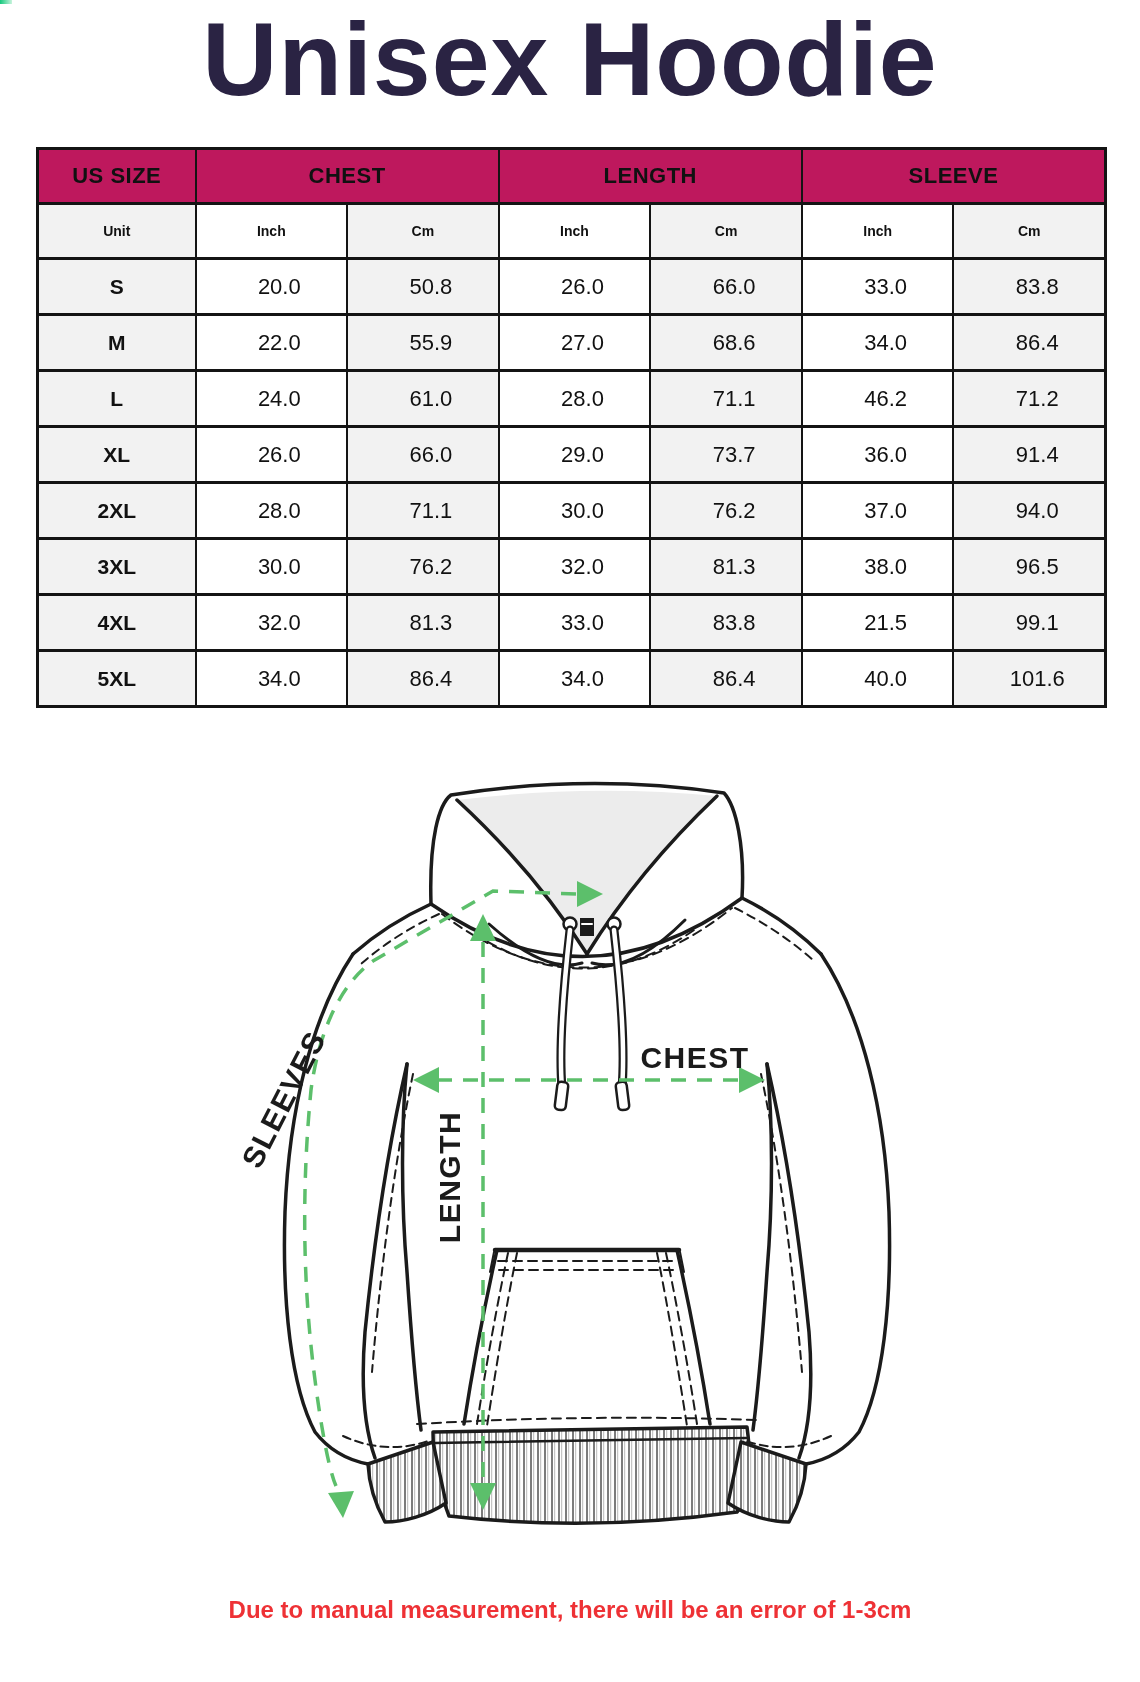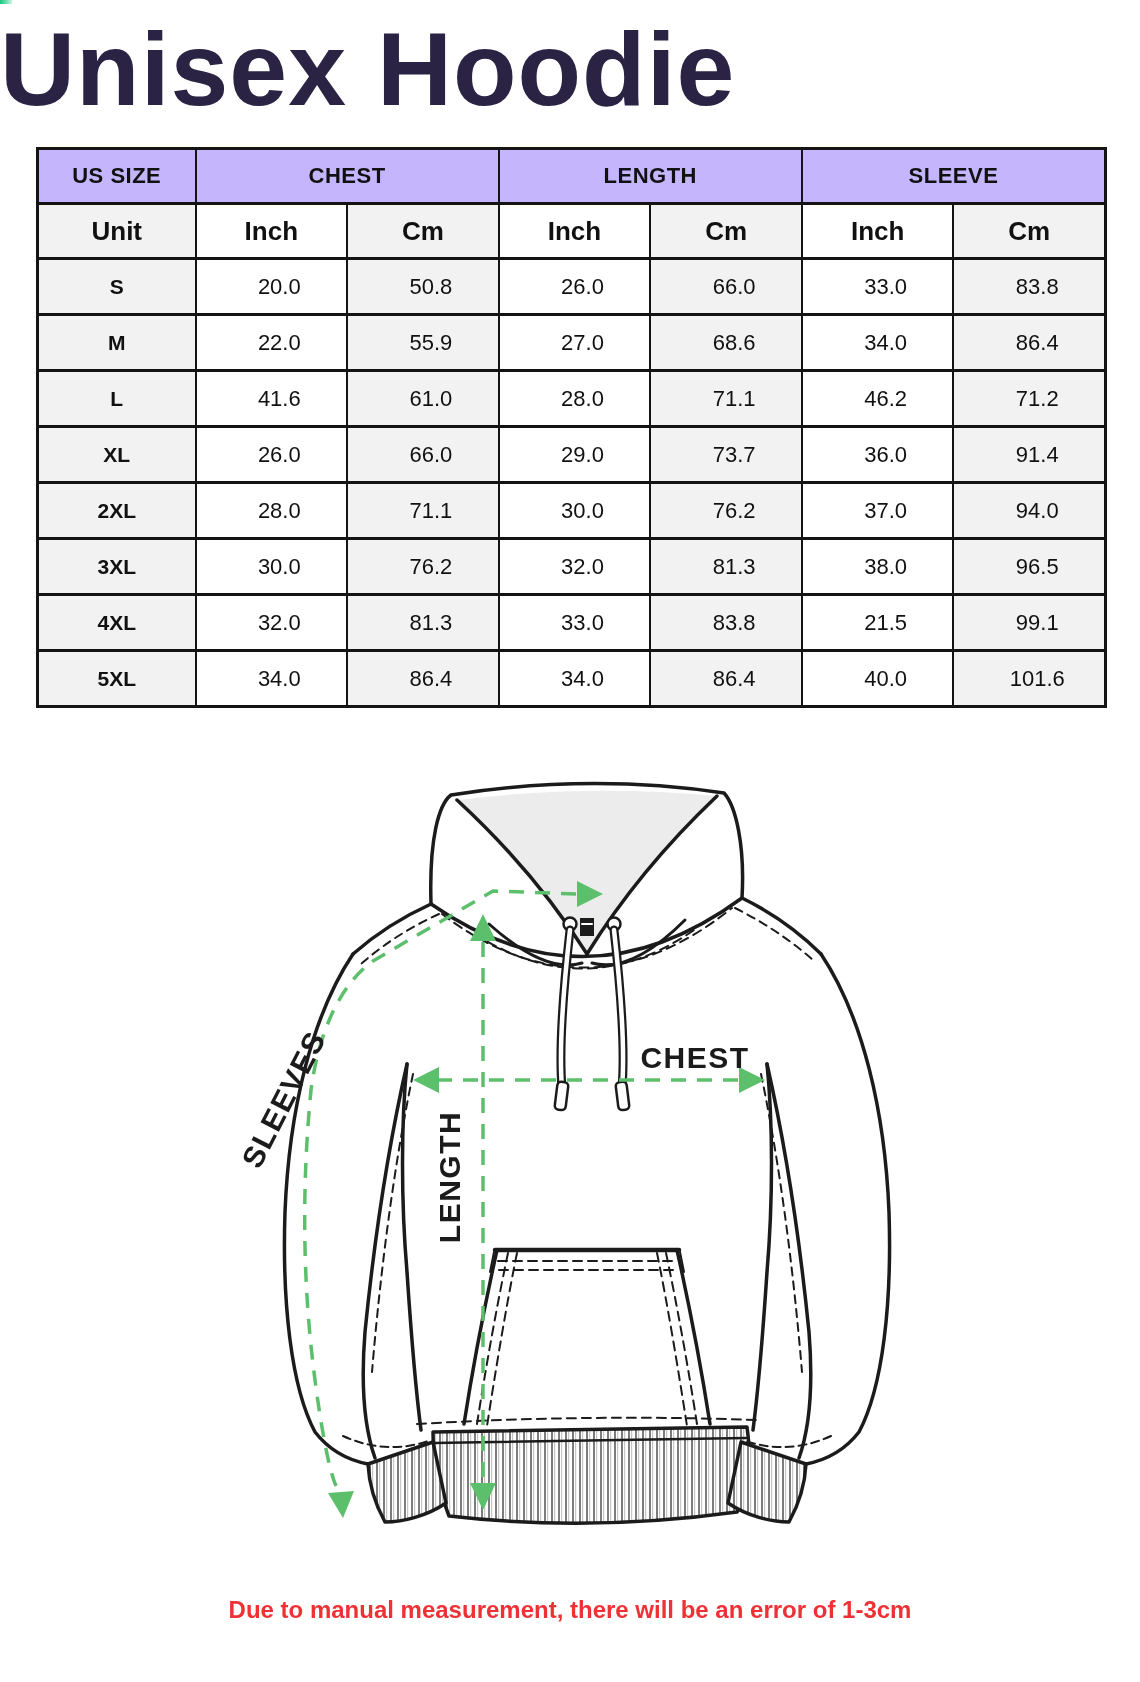--- a/index.html
+++ b/index.html
@@ -7,37 +7,37 @@
   body {
     width:1140px; height:1682px; position:relative;
     font-family:"Liberation Sans", sans-serif; color:#111;
     overflow:hidden;
   }
   .corner-artifact {
     position:absolute; left:0; top:0; width:12px; height:4px;
     background:linear-gradient(90deg,#15c87d,#c9f4dd);
   }
   .page-title {
-    position:absolute; top:12px; left:0; width:100%;
-    text-align:left; font-size:104px; font-weight:700;
+    position:absolute; top:2px; left:0; width:100%;
+    text-align:center; font-size:104px; font-weight:700;
     letter-spacing:1px; color:#2a2343; line-height:1.1;
   }
   table.size-chart {
     position:absolute; left:36px; top:147px; width:1068px;
     border-collapse:collapse; table-layout:fixed;
     border:3px solid #141414;
   }
   .size-chart th, .size-chart td {
     border-left:2px solid #141414; border-right:2px solid #141414;
     border-top:3px solid #141414; border-bottom:3px solid #141414;
     text-align:center; vertical-align:middle; background-clip:padding-box;
   }
   .size-chart col.shade { background:#f2f2f2; }
-  .size-chart tr.group-row th { background:#c4b5fd; font-size:22px; font-weight:700; height:55px; letter-spacing:0.5px; }
-  .size-chart tr.unit-row th { font-size:26px; font-weight:700; height:55px; background:transparent; }
+  .size-chart tr.group-row th { background:#be185d; font-size:22px; font-weight:700; height:55px; letter-spacing:0.5px; }
+  .size-chart tr.unit-row th { font-size:14px; font-weight:700; height:55px; background:transparent; }
   .size-chart tbody th { font-size:21px; font-weight:700; height:56px; background:transparent; }
   .size-chart tbody td { font-size:22px; font-weight:400; height:56px;padding-left:16px; }
   .figure { position:absolute; left:235px; top:772px; width:680px; height:762px; }
   .figure svg { display:block; width:680px; height:762px; }
   .note {
     position:absolute; left:0; top:1596px; width:100%;
     text-align:center; font-size:24px; font-weight:700; color:#ee3135;
   }
   svg text.meas-label {
     font-family:"Liberation Sans", sans-serif; font-weight:700;
@@ -92,21 +92,21 @@
       <th>M</th>
       <td>22.0</td>
       <td>55.9</td>
       <td>27.0</td>
       <td>68.6</td>
       <td>34.0</td>
       <td>86.4</td>
     </tr>
     <tr>
       <th>L</th>
-      <td>41.6</td>
+      <td>24.0</td>
       <td>61.0</td>
       <td>28.0</td>
       <td>71.1</td>
       <td>46.2</td>
       <td>71.2</td>
     </tr>
     <tr>
       <th>XL</th>
       <td>26.0</td>
       <td>66.0</td>

